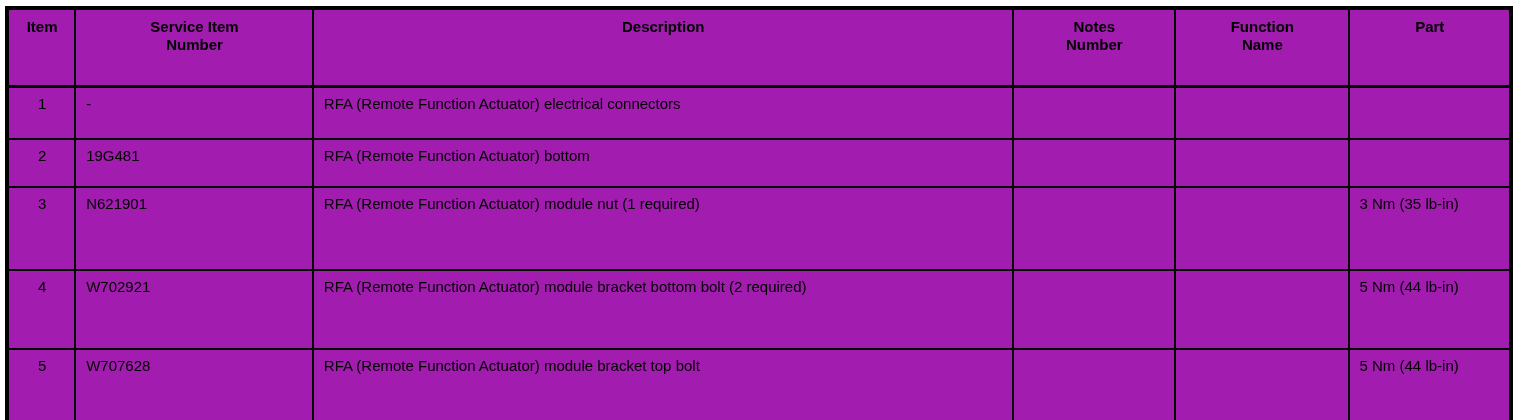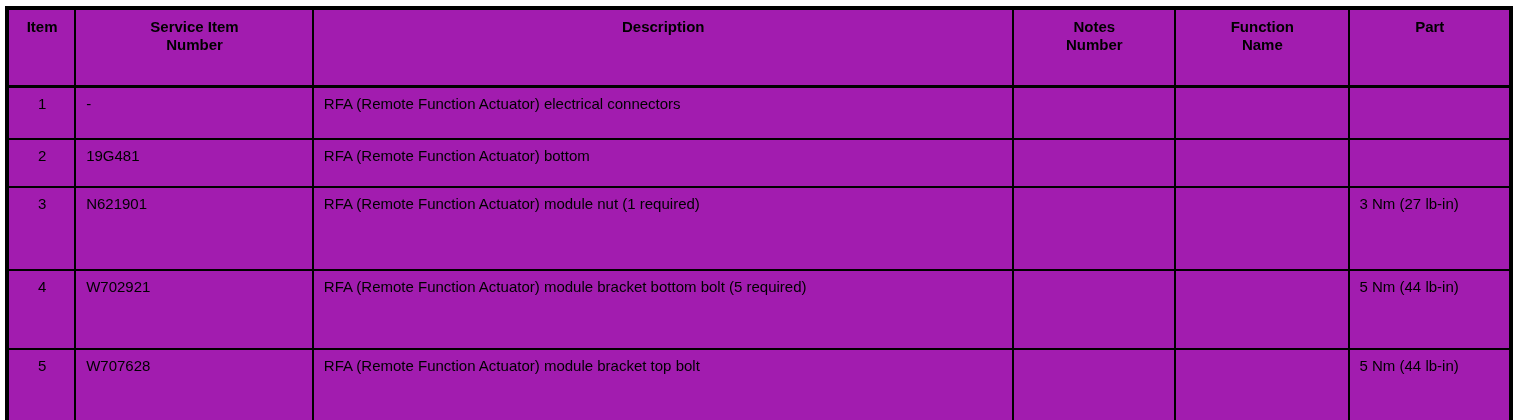--- a/index.html
+++ b/index.html
@@ -137,27 +137,27 @@
         <td></td>
         <td class="nowrap-note"></td>
       </tr>
 
       <tr class="row-3">
         <td class="cell-item">3</td>
         <td>N621901</td>
         <td>RFA (Remote Function Actuator) module nut (1 required)</td>
         <td></td>
         <td></td>
-        <td class="nowrap-note">3 Nm (27 lb-in)</td>
+        <td class="nowrap-note">3 Nm (35 lb-in)</td>
       </tr>
 
       <tr class="row-4">
         <td class="cell-item">4</td>
         <td>W702921</td>
-        <td>RFA (Remote Function Actuator) module bracket bottom bolt (5 required)</td>
+        <td>RFA (Remote Function Actuator) module bracket bottom bolt (2 required)</td>
         <td></td>
         <td></td>
         <td class="nowrap-note">5 Nm (44 lb-in)</td>
       </tr>
 
       <tr class="row-5">
         <td class="cell-item">5</td>
         <td>W707628</td>
         <td>RFA (Remote Function Actuator) module bracket top bolt</td>
         <td></td>

